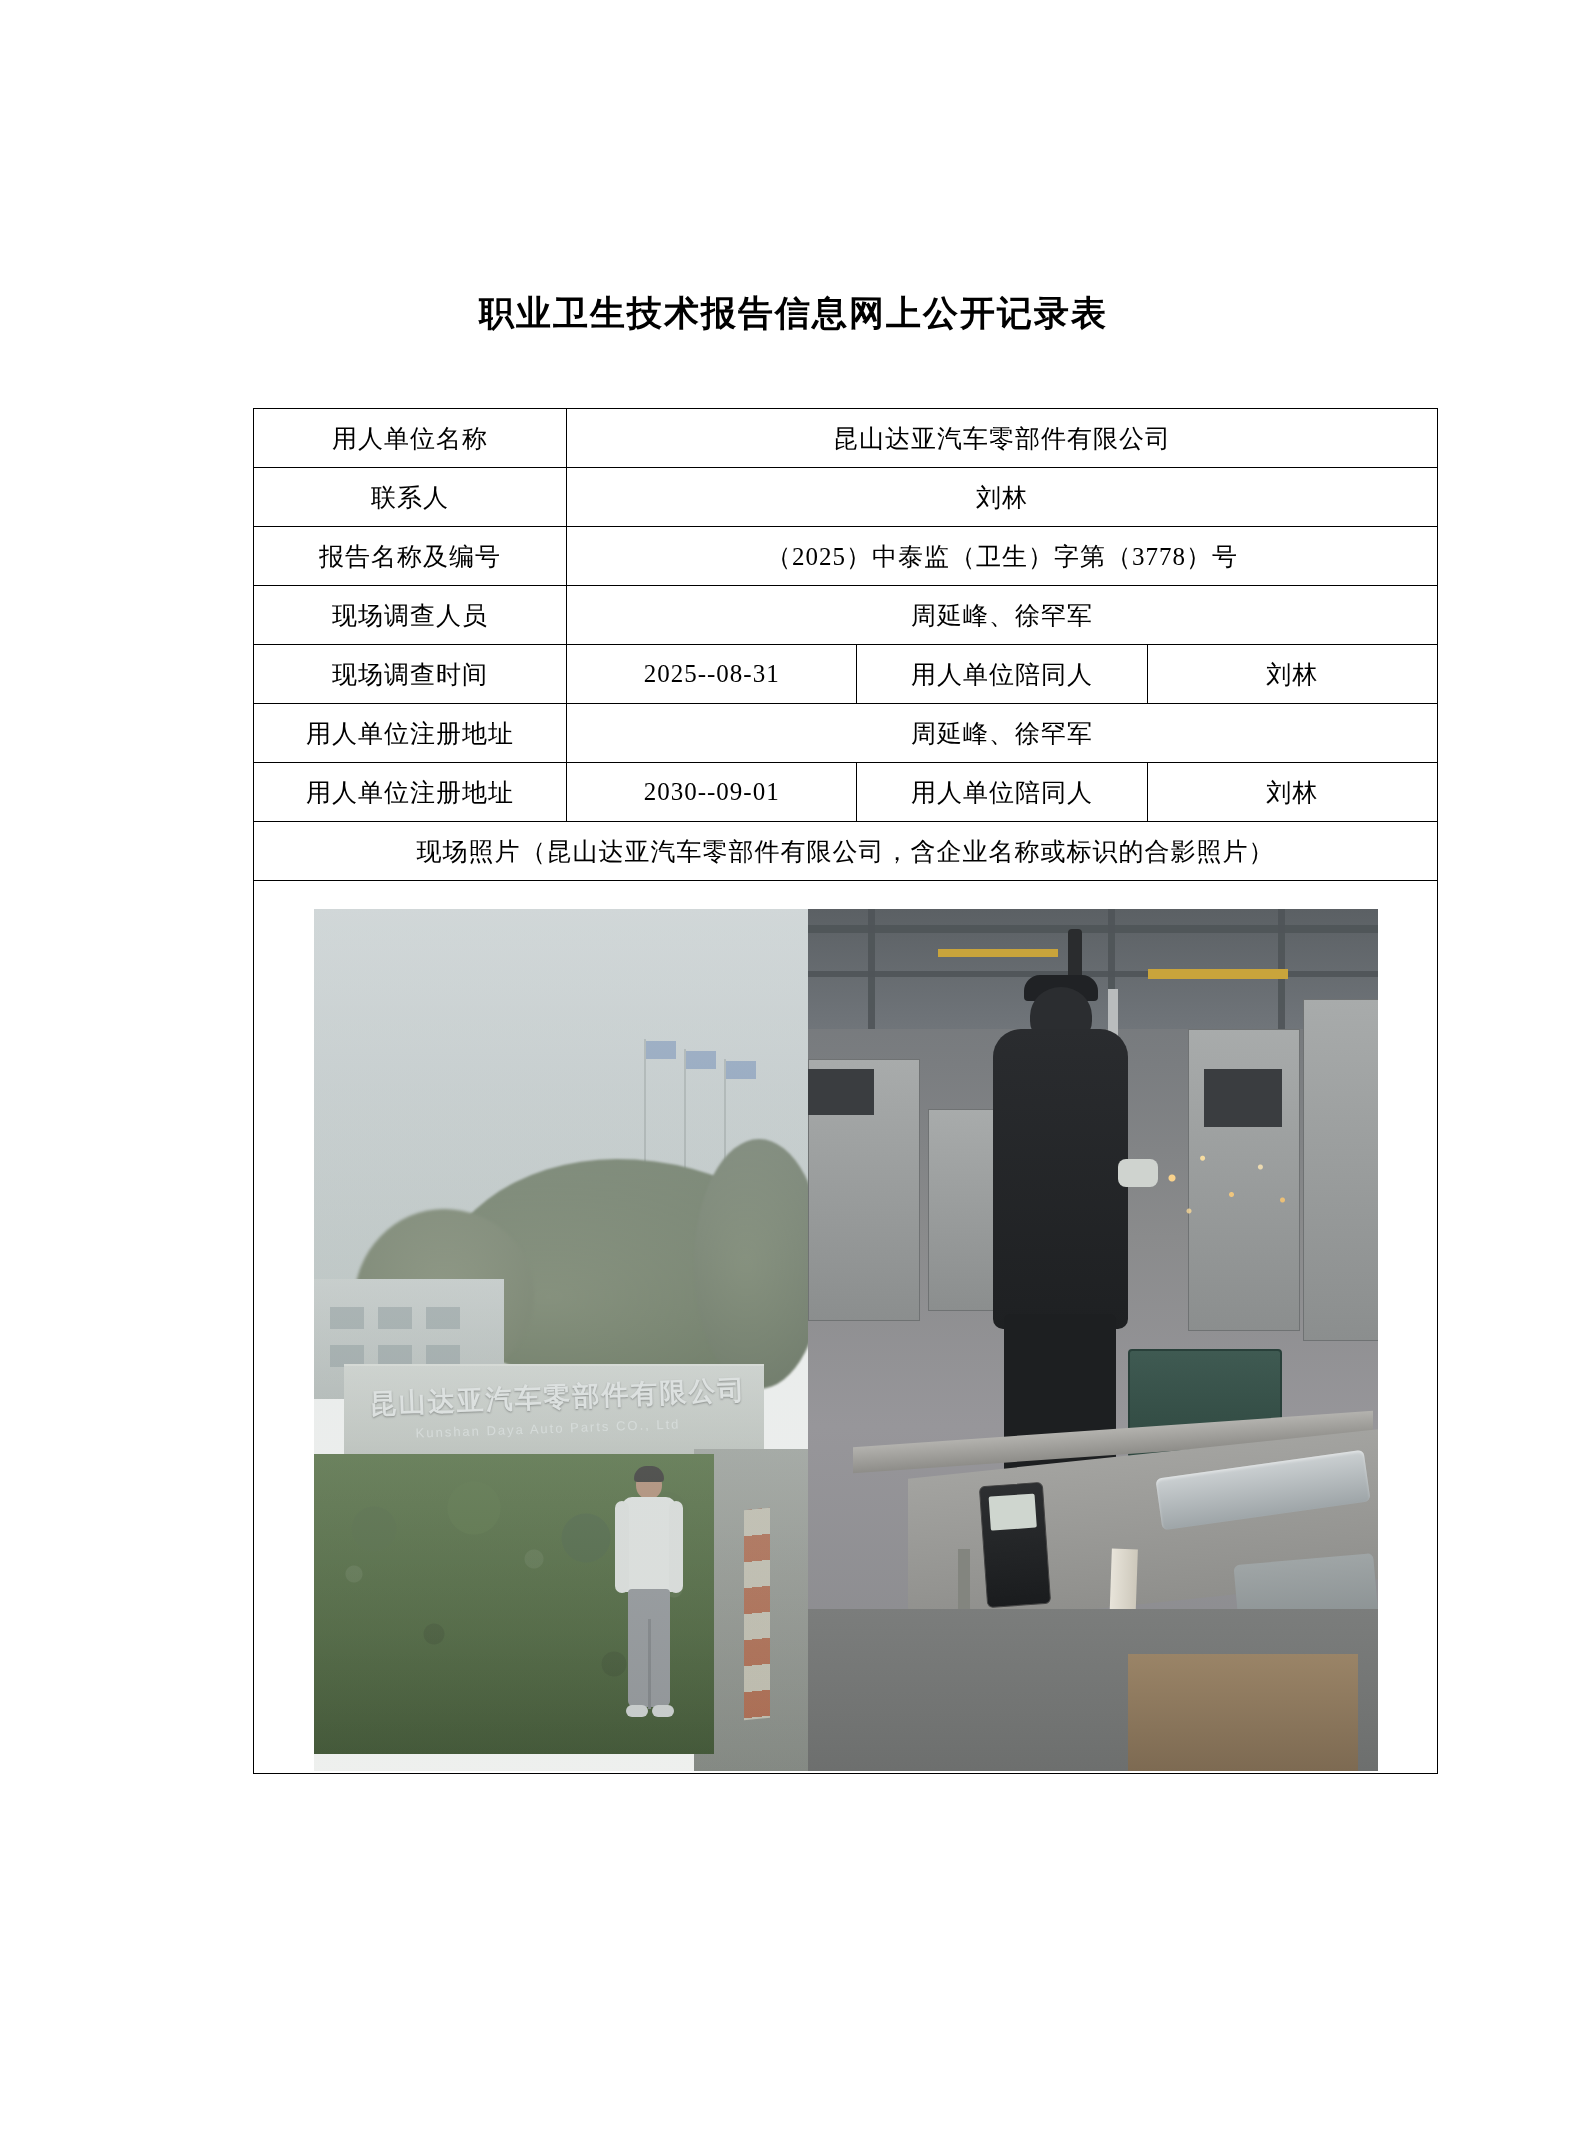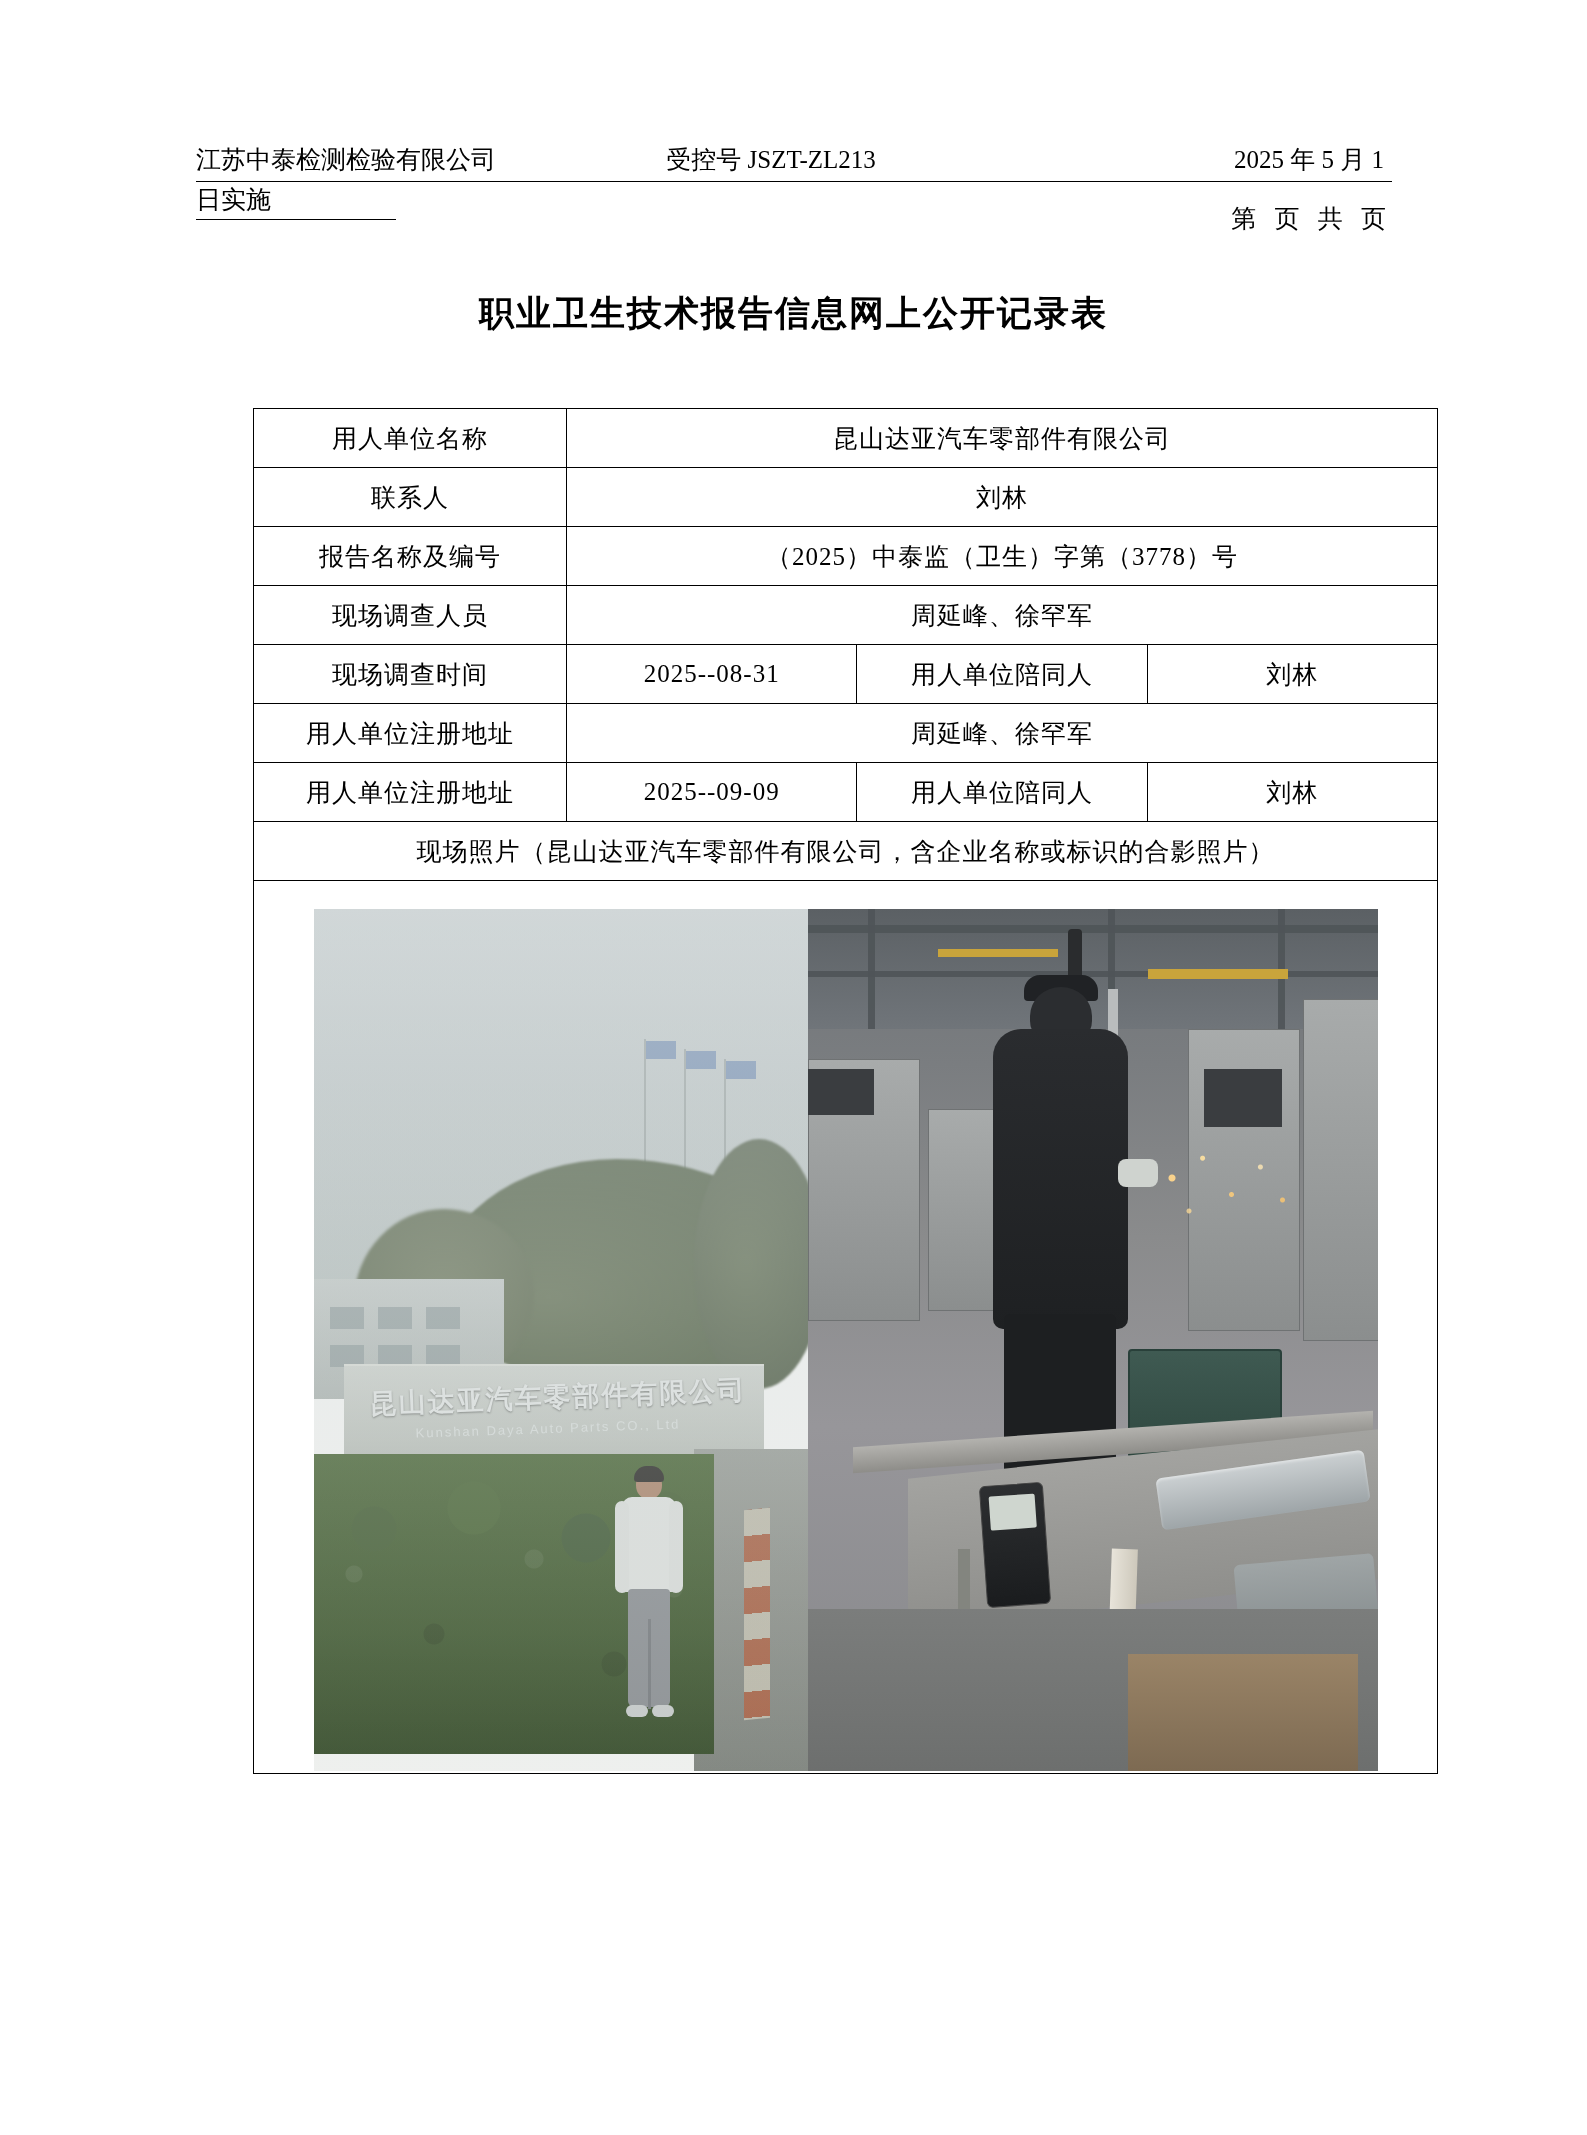--- a/index.html
+++ b/index.html
@@ -329,29 +329,20 @@
   }
   .ws-hose { position:absolute; background:#2a2c2e; border-radius:4px; }
   .ws-pipe { position:absolute; background:#b9bcbd; }
   .ws-yellow { position:absolute; background:#c9a43b; }
 </style>
 </head>
 <body>
 
 <div class="page">
 
-  <div class="header">
-    <div class="header-row">
-      <div class="hdr-company">江苏中泰检测检验有限公司</div>
-      <div class="hdr-code">受控号 JSZT-ZL213</div>
-      <div class="hdr-date">2025 年 5 月 1</div>
-    </div>
-    <div class="hdr-date2">日实施</div>
-    <div class="hdr-pages">第 页 共 页</div>
-  </div>
 
   <div class="doc-title">职业卫生技术报告信息网上公开记录表</div>
 
   <table class="main">
     <tbody>
       <tr>
         <td class="label">用人单位名称</td>
         <td colspan="3">昆山达亚汽车零部件有限公司</td>
       </tr>
       <tr>
@@ -371,21 +362,21 @@
         <td>2025--08-31</td>
         <td class="mid-label">用人单位陪同人</td>
         <td class="small-val">刘林</td>
       </tr>
       <tr>
         <td class="label">用人单位注册地址</td>
         <td colspan="3">周延峰、徐罕军</td>
       </tr>
       <tr>
         <td class="label">用人单位注册地址</td>
-        <td>2025--09-09</td>
+        <td>2030--09-01</td>
         <td class="mid-label">用人单位陪同人</td>
         <td class="small-val">刘林</td>
       </tr>
       <tr>
         <td colspan="4" class="photos-head">现场照片（昆山达亚汽车零部件有限公司，含企业名称或标识的合影照片）</td>
       </tr>
       <tr>
         <td colspan="4" class="photo-cell">
           <div class="photo-wrap">
 

